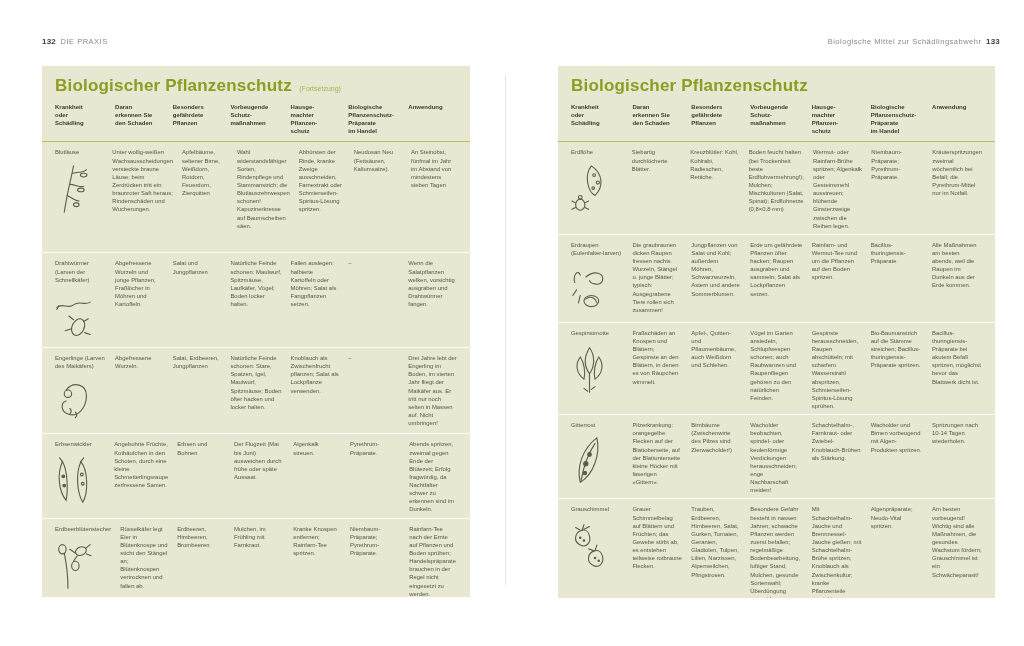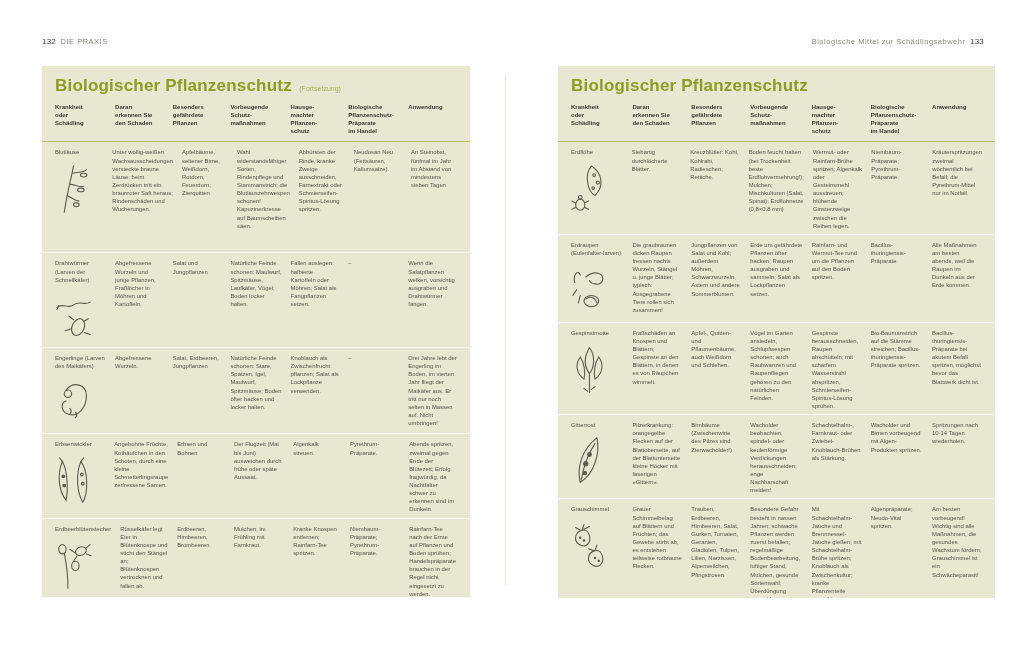--- a/index.html
+++ b/index.html
@@ -3,22 +3,22 @@
 <meta charset="utf-8">
 <style>
   * { box-sizing: border-box; margin: 0; padding: 0; }
   body {
     width: 1024px; height: 646px; position: relative; overflow: hidden;
     background: #ffffff;
     font-family: "Liberation Sans", sans-serif;
   }
   .running-head { position: absolute; top: 37px; font-size: 7.5px; letter-spacing: .5px; color: #8b8b83; }
   .rh-left { left: 42px; }
-  .rh-right { right: 40px; text-align: right; }
-  .pagenum { font-weight: normal; color: #3e3e38; font-size: 8px; letter-spacing: .2px; }
+  .rh-right { right: 24px; text-align: right; }
+  .pagenum { font-weight: bold; color: #3e3e38; font-size: 8px; letter-spacing: .2px; }
   .rh-label { margin: 0 2px; }
 
   .gutter-line { position: absolute; left: 505px; top: 75px; width: 1px; height: 510px; background: #e7e7df; }
 
   .panel { position: absolute; top: 66px; background: #e8e7d2; overflow: hidden; }
   .panel-left  { left: 42px;  width: 428px; height: 531px; }
   .panel-right { left: 558px; width: 437px; height: 532px; }
 
   .panel-title { padding: 10px 13px 7px 13px; }
   .title-main  { color: #8e9c21; font-weight: bold; font-size: 17px; letter-spacing: .2px; }

